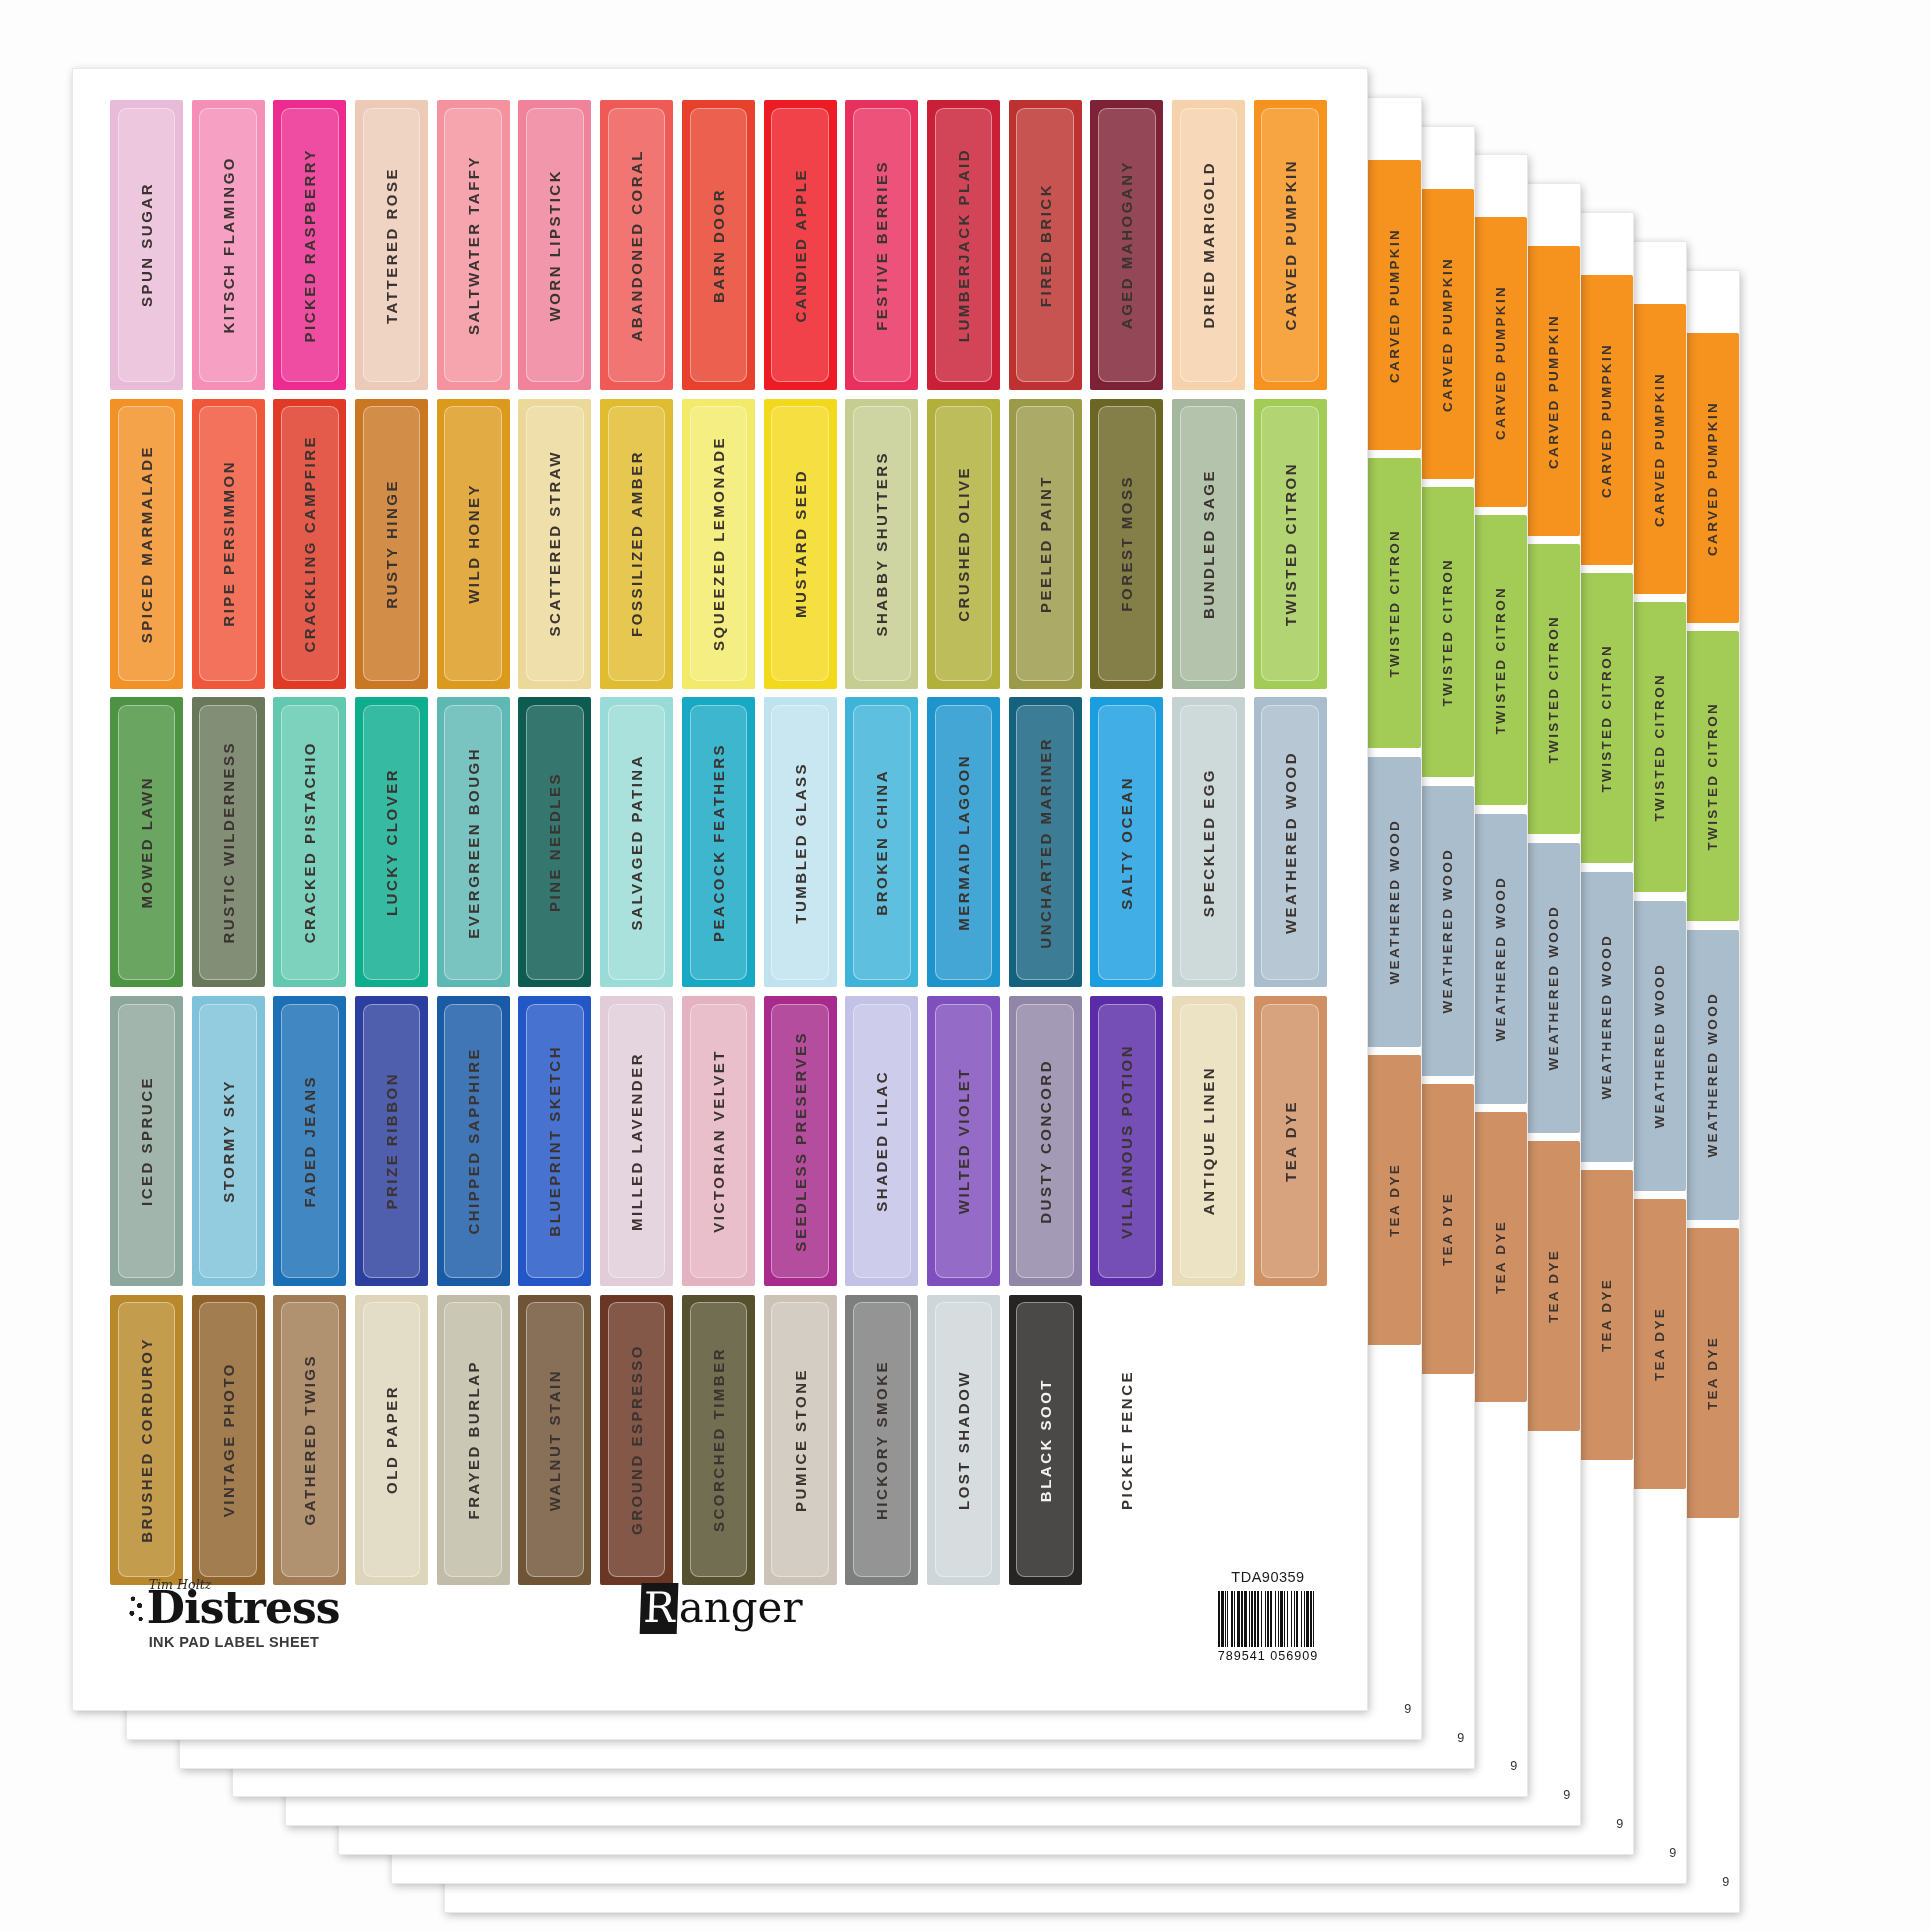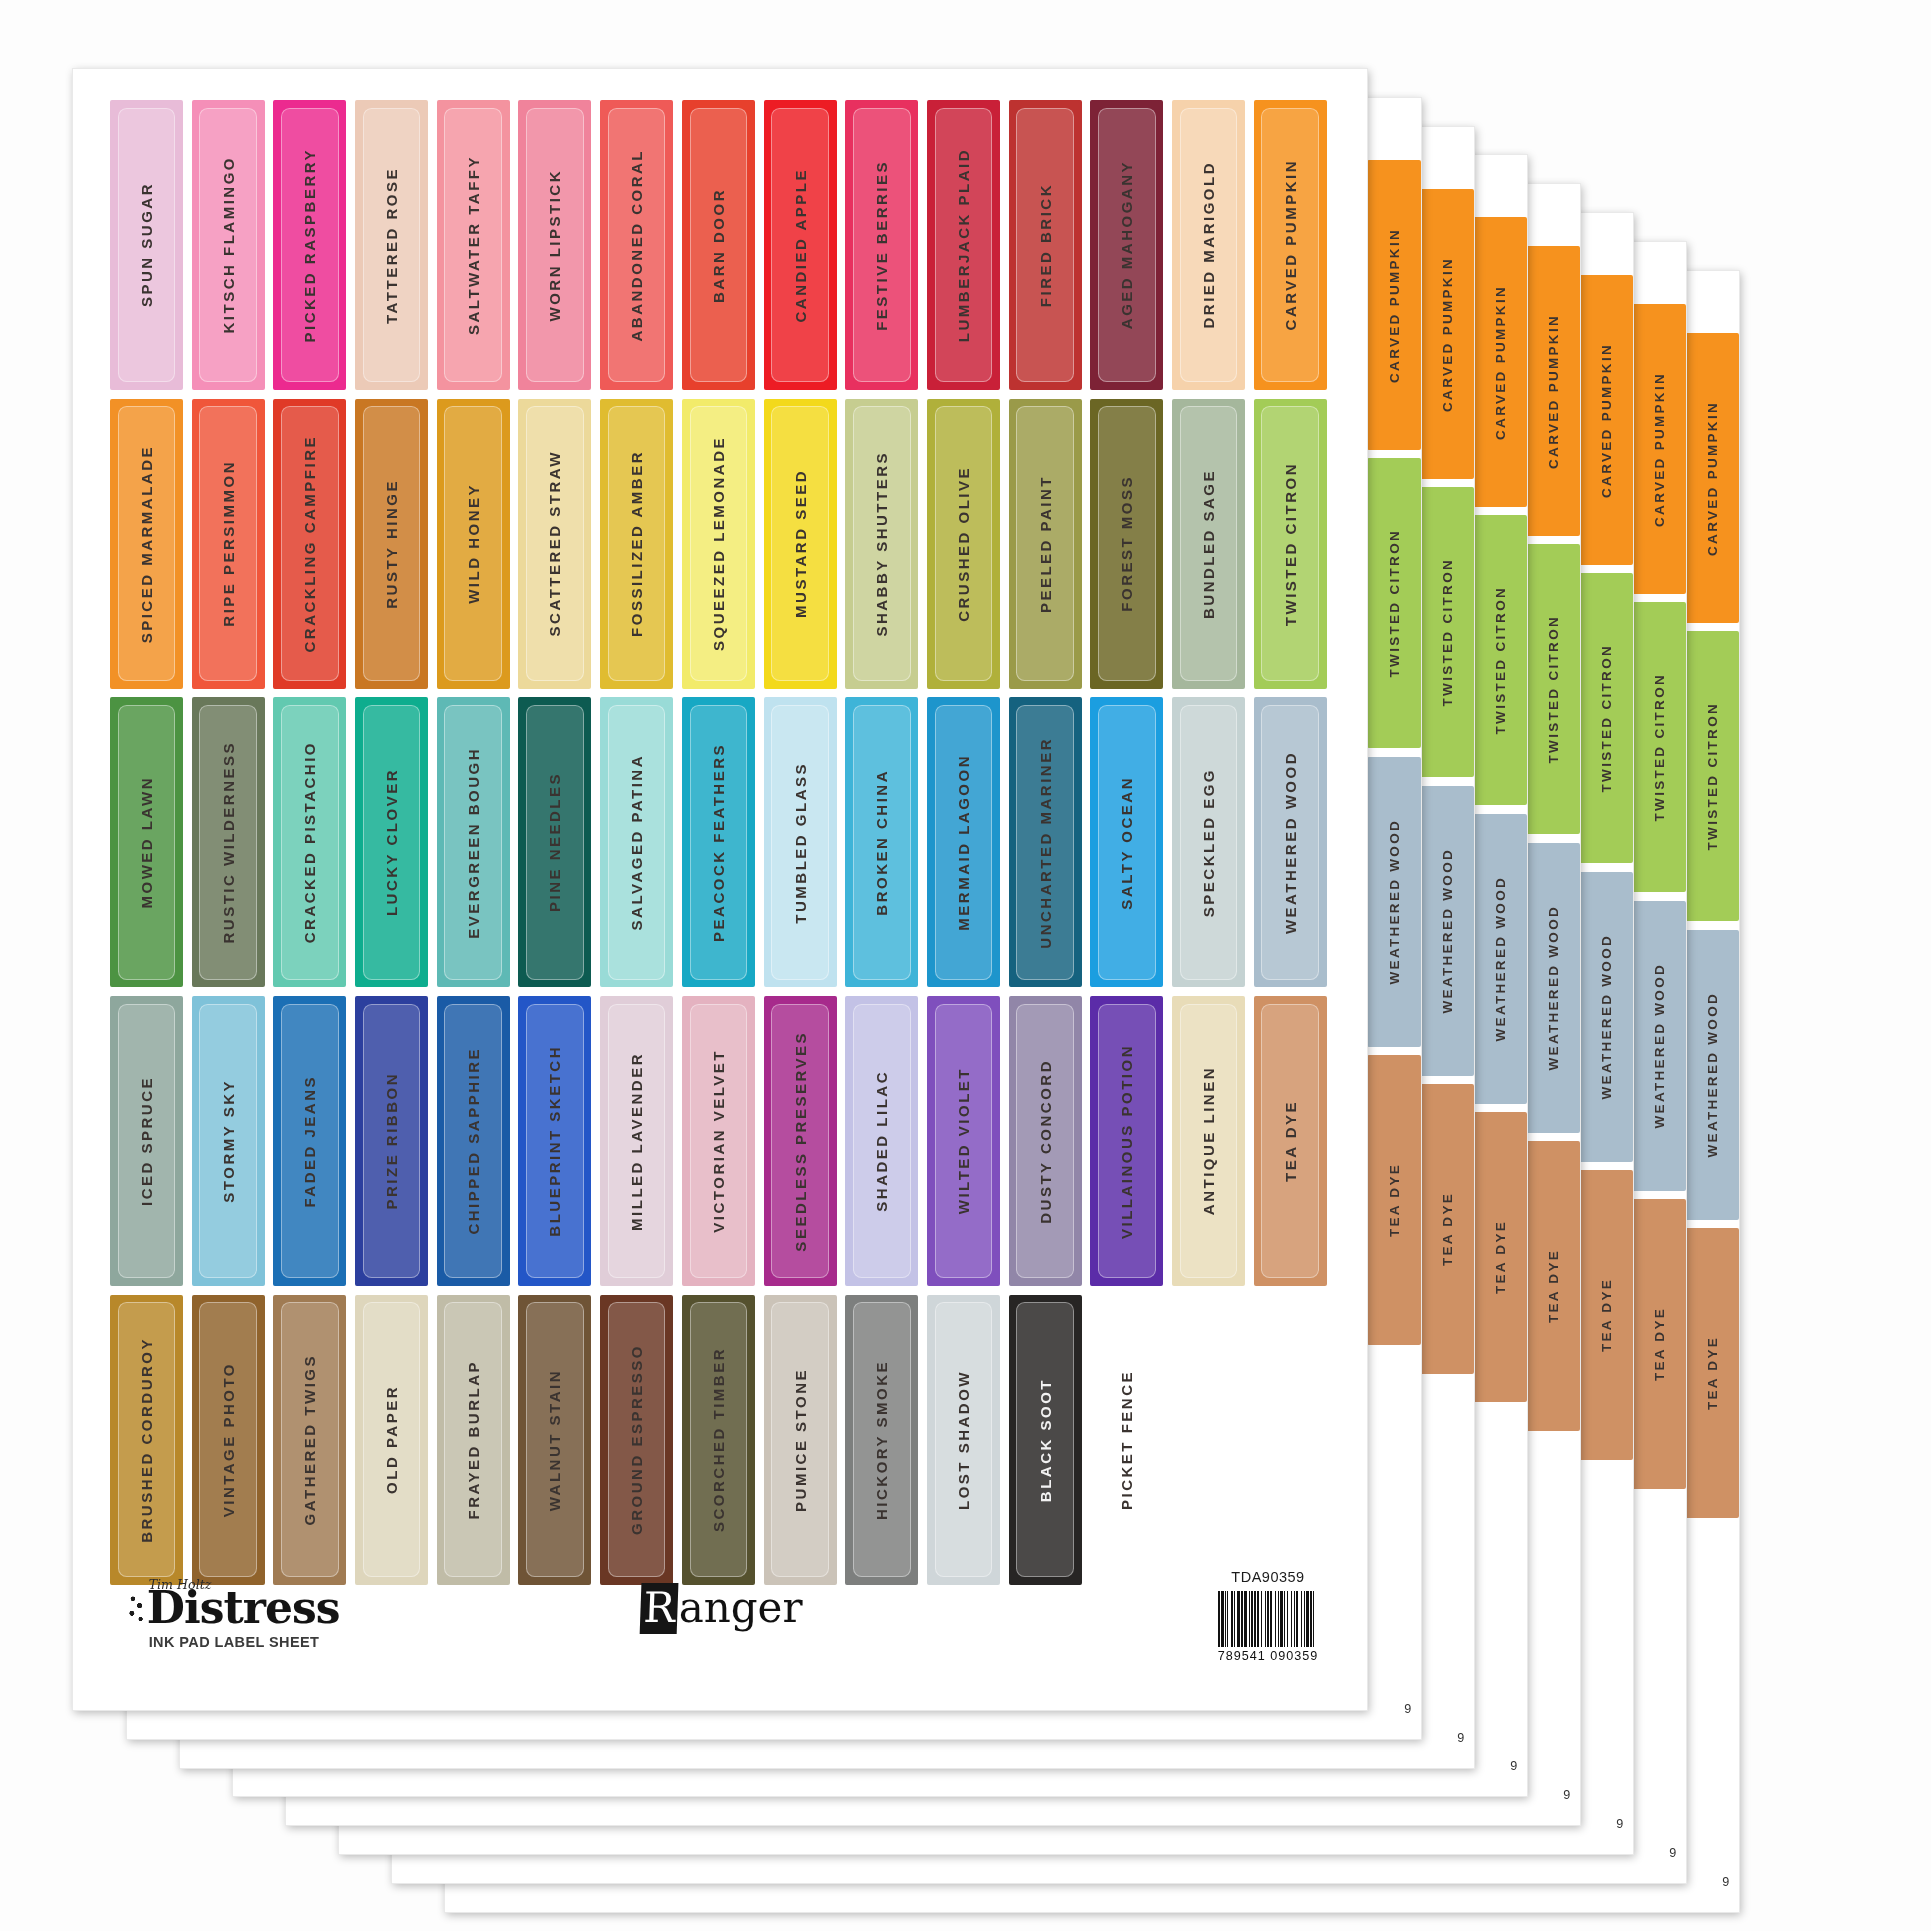--- a/index.html
+++ b/index.html
@@ -602,21 +602,21 @@
               <i style="width: 1px; background: transparent;"></i>
               <i style="width: 2.9px; background: rgb(17, 17, 17);"></i>
               <i style="width: 1px; background: transparent;"></i>
               <i style="width: 1.9px; background: rgb(17, 17, 17);"></i>
               <i style="width: 1.9px; background: transparent;"></i>
               <i style="width: 1px; background: rgb(17, 17, 17);"></i>
               <i style="width: 2.9px; background: transparent;"></i>
             </div>
           <div class="bcnum">
             <span>7</span>
-            <span>89541 09035</span>
+            <span>89541 05690</span>
             <span>9</span>
           </div>
         </div>
       </div>
     </div>
   </div>
 </div>
 
 
 </body></html>

